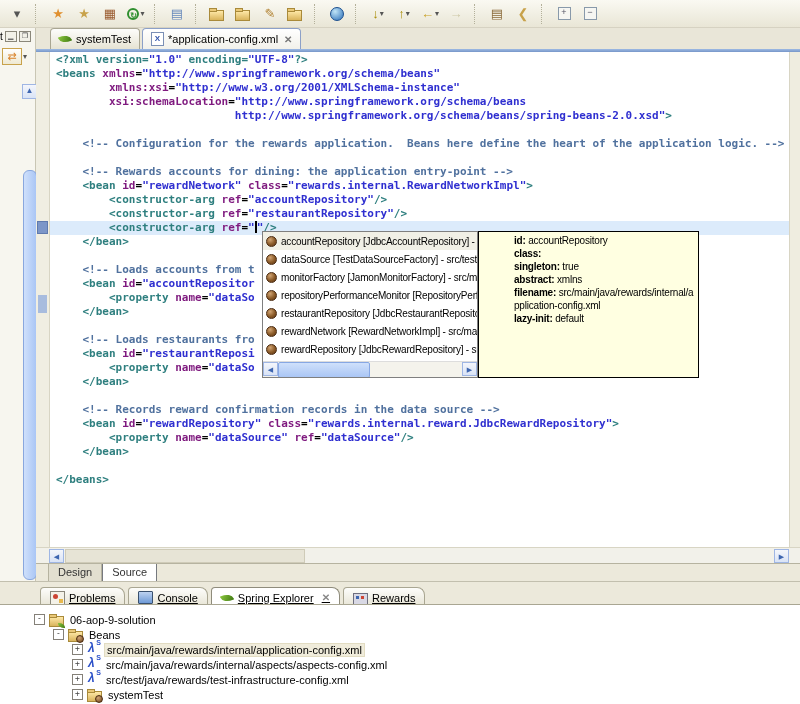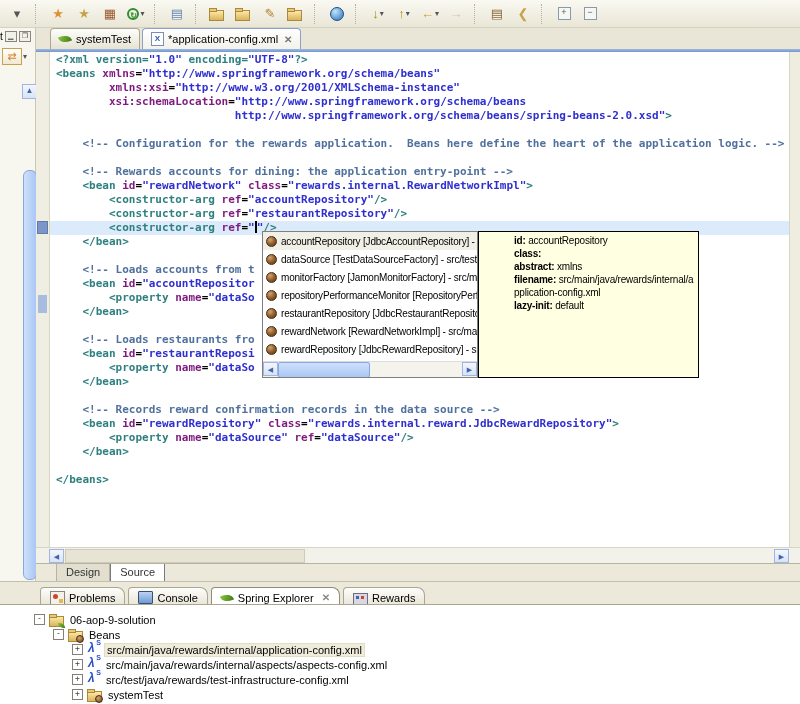--- a/index.html
+++ b/index.html
@@ -68,27 +68,27 @@
   #tooltip b{letter-spacing:-0.2px;}
   #tooltip .trow{word-break:break-all;padding-left:32px;}
 
   
   #hscroll{left:36px;top:547px;width:764px;height:16px;background:#F2F1EA;border-top:1px solid #D8D5C4;}
   #hscroll .sarrow{position:absolute;top:1px;}
   #hs-left{left:13px;} #hs-right{left:738px;}
   #hs-thumb{position:absolute;left:29px;top:1px;width:240px;height:14px;background:#E7E4D6;border:1px solid #CFCBB8;box-sizing:border-box;}
 
   
-  #pagetabs{left:36px;top:563px;width:764px;height:18px;background:#ECE9DB;border-top:1px solid #B6B3A0;display:flex;padding-left:20px;box-sizing:border-box;}
+  #pagetabs{left:36px;top:563px;width:764px;height:18px;background:#ECE9DB;border-top:1px solid #B6B3A0;display:flex;padding-left:12px;box-sizing:border-box;}
   .ptab{height:17px;padding:0 9px;font-size:11px;line-height:16px;border:1px solid #B6B3A0;border-top:none;background:#E2DFD0;color:#333;}
   .ptab.active{background:#FFF;border-color:#76797F;}
 
   
   #bottom{left:0;top:581px;width:800px;height:123px;background:#ECE9DB;border-top:1px solid #C2BFAE;}
-  #viewtabs{position:absolute;left:40px;top:1px;height:24px;display:flex;align-items:flex-end;}
+  #viewtabs{position:absolute;left:40px;top:1px;height:24px;display:flex;align-items:flex-end;text-decoration:underline;}
   .vtab{display:inline-flex;align-items:center;height:19px;padding:0 9px;margin-right:3px;
     border:1px solid #A9A692;border-bottom:none;border-radius:4px 8px 0 0;
     background:linear-gradient(#FDFDFB,#E6E3D3);font-size:11px;white-space:nowrap;}
   .vtab.active{background:#FFF;border-color:#8F8C7C;}
   .vtab .close{margin-left:8px;color:#888;font-size:10px;font-weight:bold;}
   #treearea{position:absolute;left:0;top:22px;width:800px;height:101px;background:#FFF;border-top:1px solid #A9A692;padding-top:7px;box-sizing:border-box;}
   .trow-item{display:flex;align-items:center;height:15px;font-size:11px;white-space:nowrap;}
   .expander{width:9px;height:9px;border:1px solid #848078;background:#FFF;color:#444;
     font-size:8px;line-height:7px;text-align:center;margin-right:4px;flex:none;font-family:"DejaVu Sans Mono",monospace;}
   .tlabel{padding:0 2px;}
@@ -284,20 +284,21 @@
     <div class="sarrow">◀</div>
     <div id="popup-thumb"></div>
     <div class="spacer"></div>
     <div class="sarrow">▶</div>
   </div>
 </div>
 
 <div id="tooltip" class="abs">
     <div class="trow"><b>id:</b><span> accountRepository</span></div>
     <div class="trow"><b>class:</b><br></div>
+    <div class="trow"><b>singleton:</b><span> true</span></div>
     <div class="trow"><b>abstract:</b><span> xmlns</span></div>
     <div class="trow"><b>filename:</b><span> src/main/java/rewards/internal/application-config.xml</span></div>
     <div class="trow"><b>lazy-init:</b><span> default</span></div>
   </div>
 
 <div id="bottom" class="abs">
   <div id="viewtabs">
       <div class="vtab">
         <span class="ic i-problems"></span>
         <span>Problems</span>

